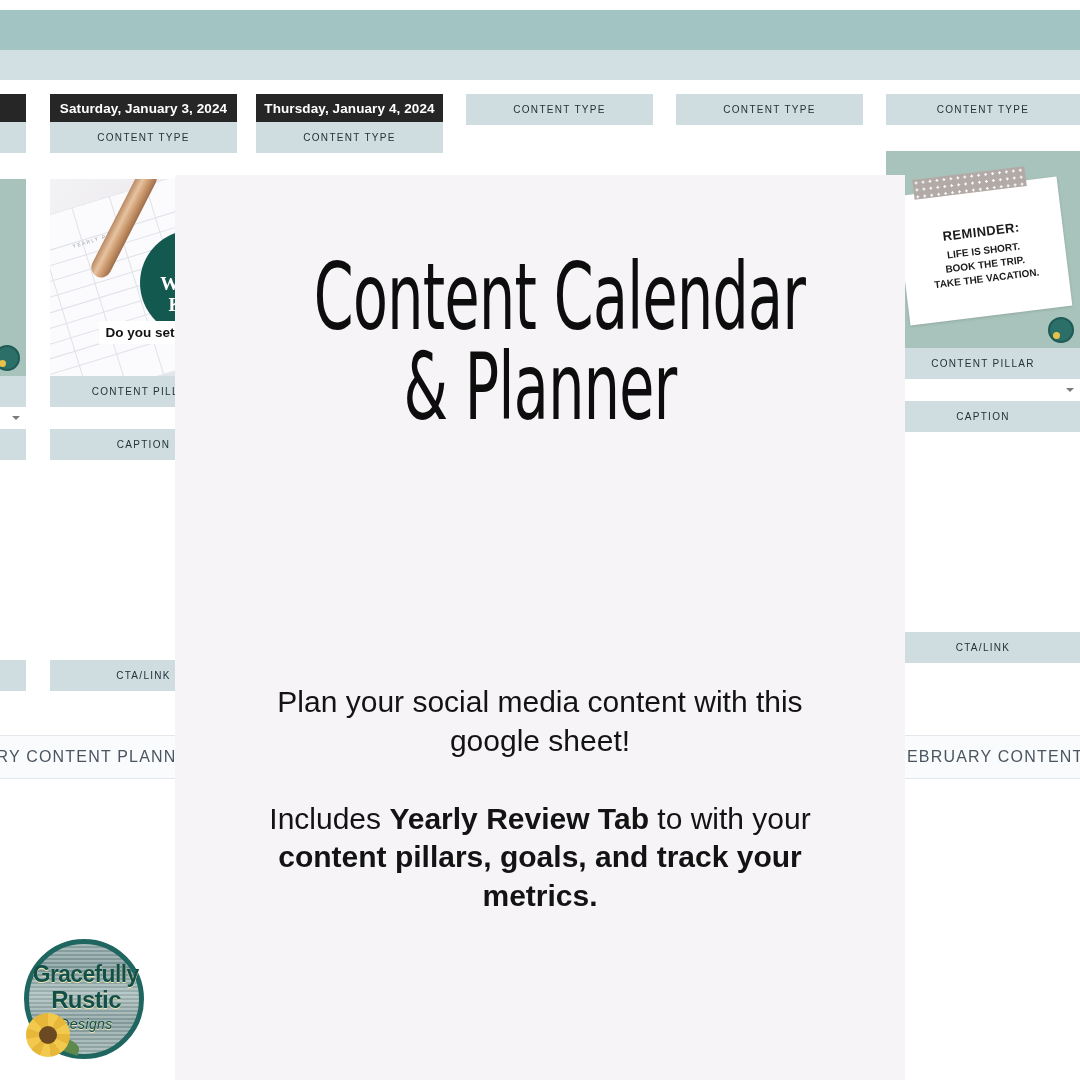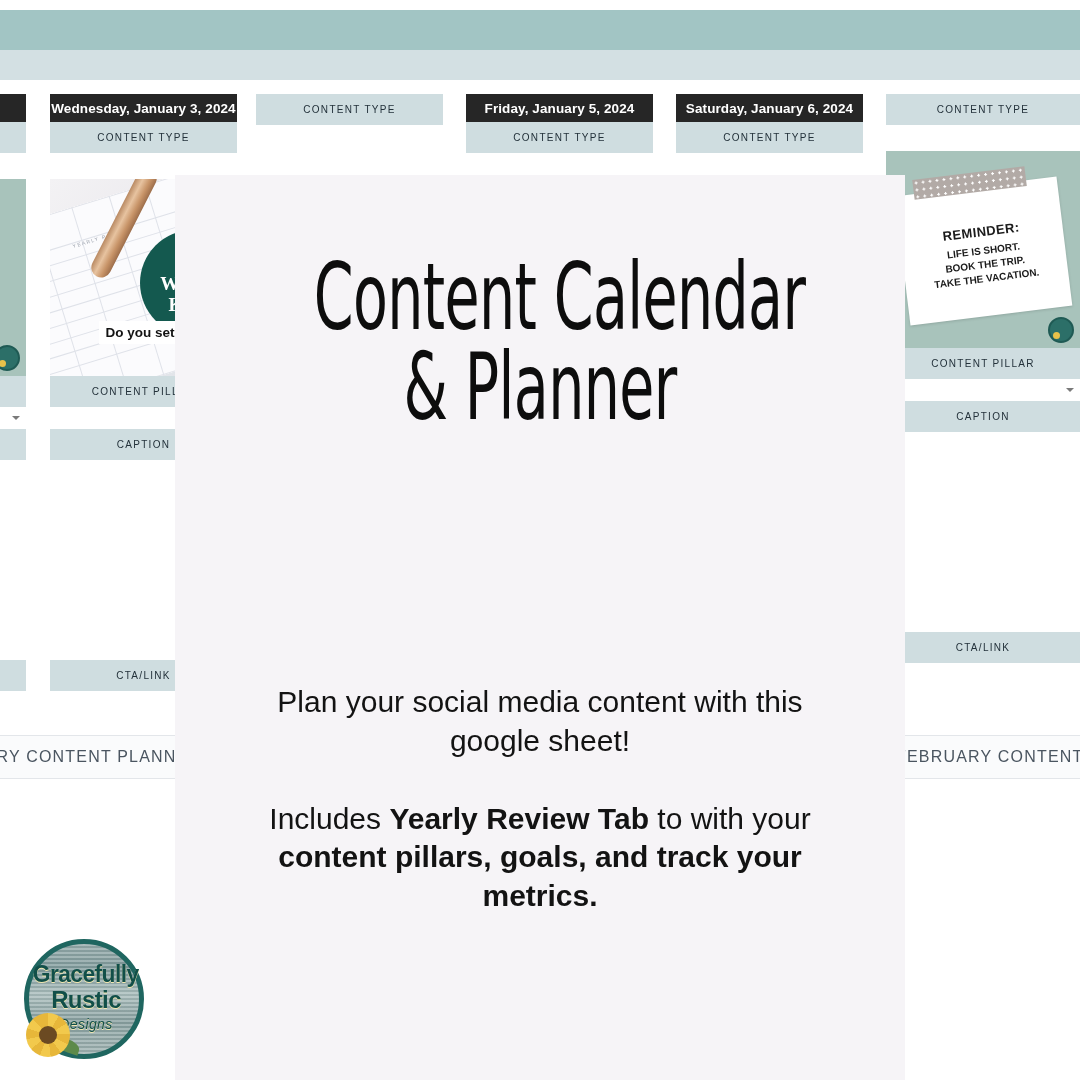--- a/index.html
+++ b/index.html
@@ -141,21 +141,21 @@
         <div class="c-label"></div>
         <div class="c-pillar-val">
           <span class="caret"></span>
         </div>
         <div class="c-label"></div>
         <div class="c-caption-body c-blank"></div>
         <div class="c-label"></div>
       </div>
 
       <div class="col" style="left:50px;">
-        <div class="c-date">Wednesday, January 3, 2024</div>
+        <div class="c-date">Saturday, January 3, 2024</div>
         <div class="c-label">CONTENT TYPE</div>
         <div class="c-spacer"></div>
         <div class="c-media">
           <div class="art art-planner">
             <div class="ruled">
               <i style="top:18%"></i>
                 <i style="top:26%"></i>
                 <i style="top:34%"></i>
               <i style="top:42%"></i>
                 <i style="top:50%"></i>
@@ -181,48 +181,47 @@
         <div class="c-label">CONTENT PILLAR</div>
         <div class="c-pillar-val">
           <span class="caret"></span>
         </div>
         <div class="c-label">CAPTION</div>
         <div class="c-caption-body c-blank"></div>
         <div class="c-label">CTA/LINK</div>
       </div>
 
       <div class="col" style="left:256px;">
+        <div class="c-date">Thursday, January 4, 2024</div>
         <div class="c-label">CONTENT TYPE</div>
         <div class="c-spacer"></div>
         <div class="c-media c-blank"></div>
         <div class="c-label">CONTENT PILLAR</div>
         <div class="c-pillar-val">
           <span class="caret"></span>
         </div>
         <div class="c-label">CAPTION</div>
         <div class="c-caption-body c-blank"></div>
         <div class="c-label">CTA/LINK</div>
       </div>
 
       <div class="col" style="left:466px;">
-        <div class="c-date">Friday, January 5, 2024</div>
         <div class="c-label">CONTENT TYPE</div>
         <div class="c-spacer"></div>
         <div class="c-media c-blank"></div>
         <div class="c-label">CONTENT PILLAR</div>
         <div class="c-pillar-val">
           <span class="caret"></span>
         </div>
         <div class="c-label">CAPTION</div>
         <div class="c-caption-body c-blank"></div>
         <div class="c-label">CTA/LINK</div>
       </div>
 
       <div class="col" style="left:676px;">
-        <div class="c-date">Saturday, January 6, 2024</div>
         <div class="c-label">CONTENT TYPE</div>
         <div class="c-spacer"></div>
         <div class="c-media c-blank"></div>
         <div class="c-label">CONTENT PILLAR</div>
         <div class="c-pillar-val">
           <span class="caret"></span>
         </div>
         <div class="c-label">CAPTION</div>
         <div class="c-caption-body c-blank"></div>
         <div class="c-label">CTA/LINK</div>

